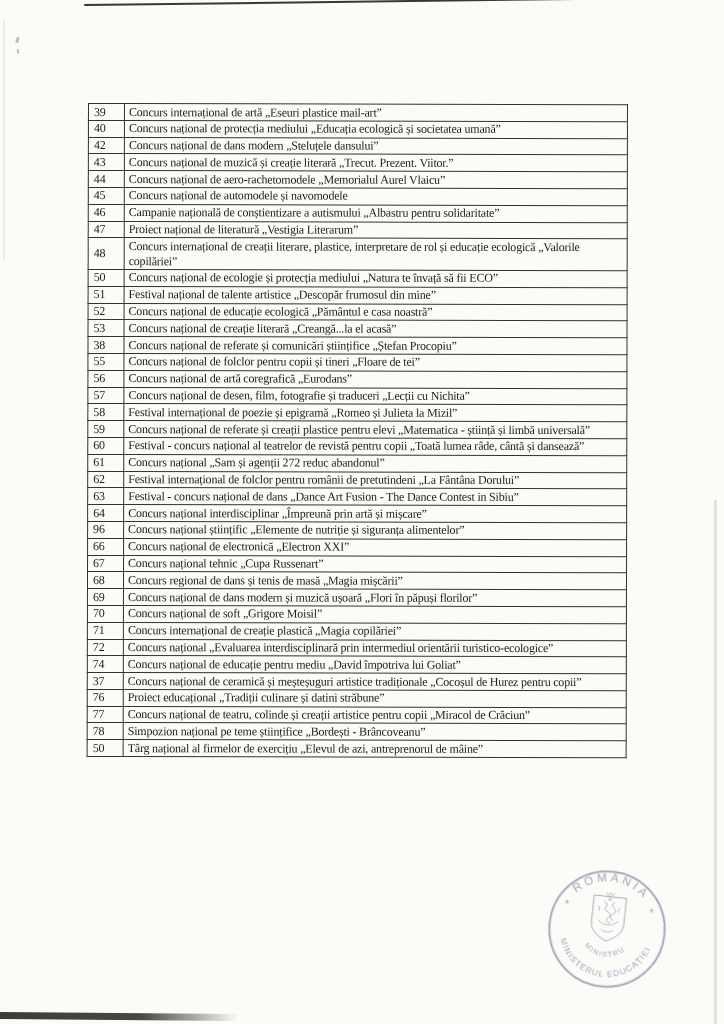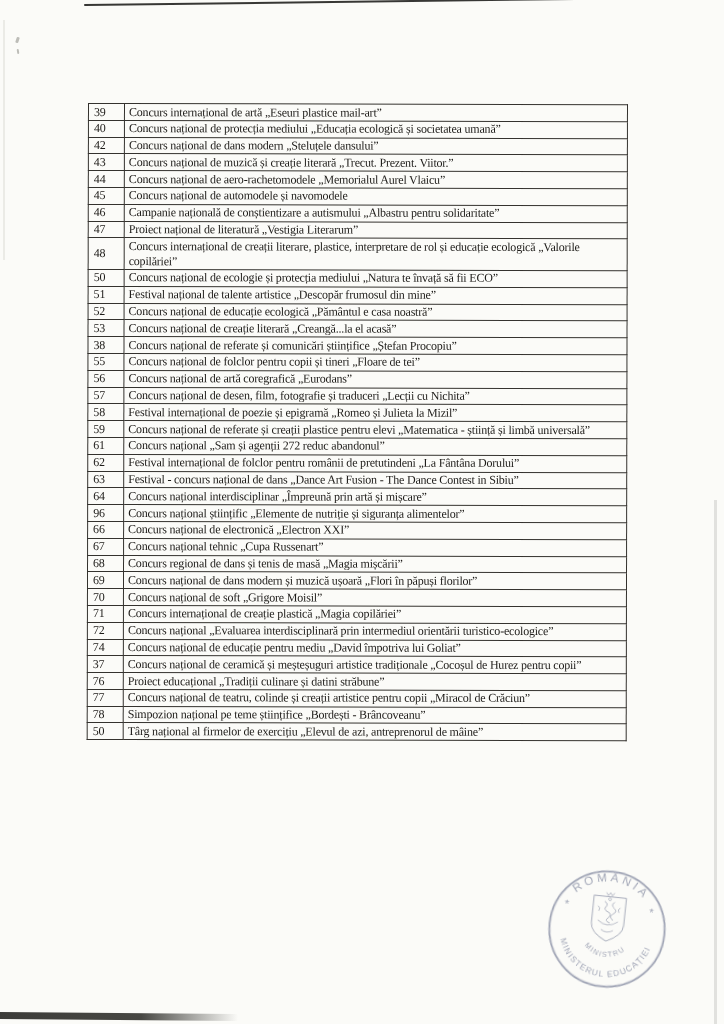--- a/index.html
+++ b/index.html
@@ -132,20 +132,24 @@
       <td class="num">57</td>
       <td class="desc">Concurs național de desen, film, fotografie și traduceri „Lecții cu Nichita”</td>
     </tr>
         <tr>
       <td class="num">58</td>
       <td class="desc">Festival internațional de poezie și epigramă „Romeo și Julieta la Mizil”</td>
     </tr>
         <tr>
       <td class="num">59</td>
       <td class="desc">Concurs național de referate și creații plastice pentru elevi „Matematica - știință și limbă universală”</td>
+    </tr>
+        <tr>
+      <td class="num">60</td>
+      <td class="desc">Festival - concurs național al teatrelor de revistă pentru copii „Toată lumea râde, cântă și dansează”</td>
     </tr>
         <tr>
       <td class="num">61</td>
       <td class="desc">Concurs național „Sam și agenții 272 reduc abandonul”</td>
     </tr>
         <tr>
       <td class="num">62</td>
       <td class="desc">Festival internațional de folclor pentru românii de pretutindeni „La Fântâna Dorului”</td>
     </tr>
         <tr>

